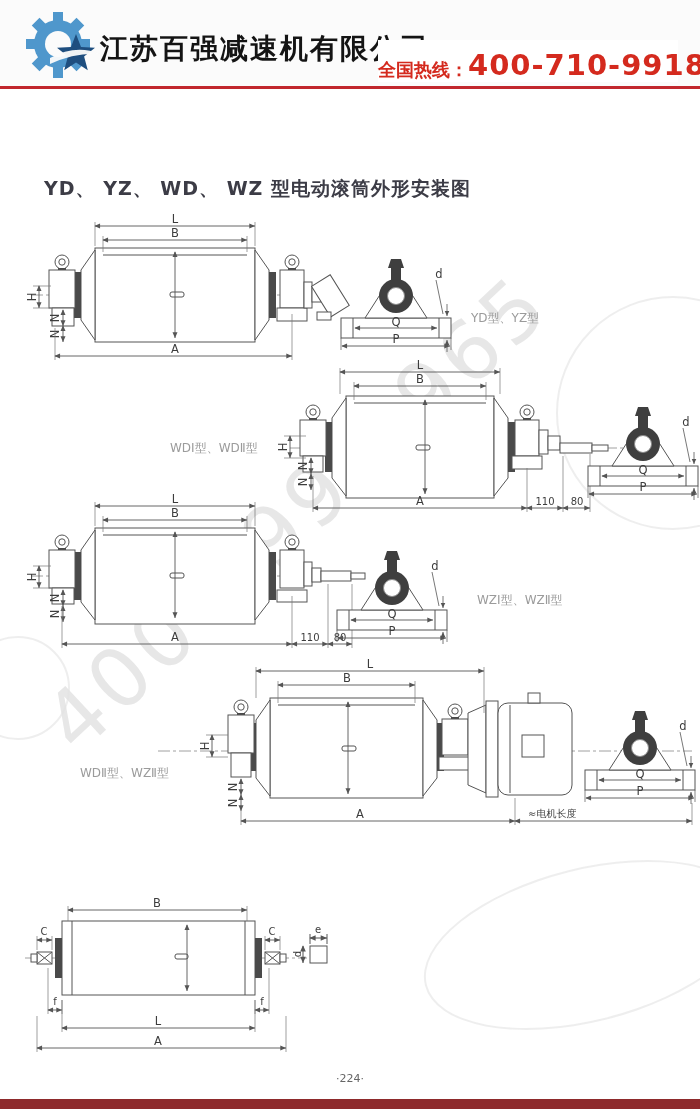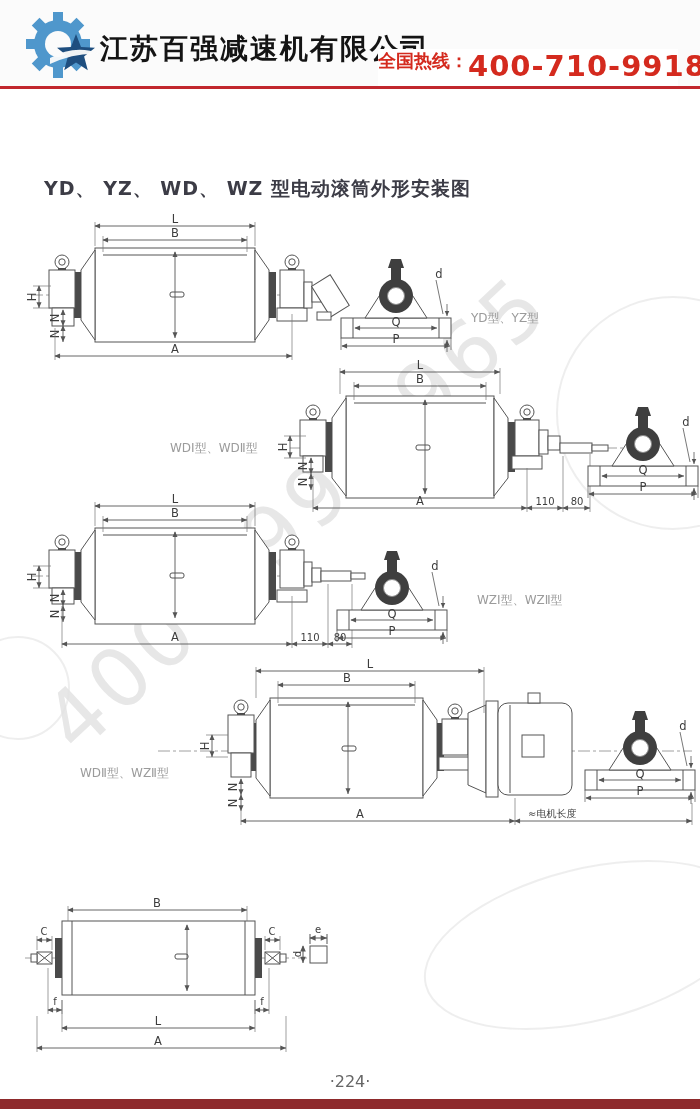--- a/index.html
+++ b/index.html
@@ -4,38 +4,38 @@
 <style>
   html,body{margin:0;padding:0;background:#e9e9e9;}
   .page{position:relative;width:700px;height:1109px;margin:0 auto;background:#ffffff;
         overflow:hidden;font-family:"DejaVu Sans","Liberation Sans",sans-serif;}
   
   .hdr{position:absolute;top:0;left:0;width:700px;height:86px;background:#fbfbfb;z-index:5;}
   .logo{position:absolute;left:24px;top:8px;width:80px;height:74px;}
   .company{position:absolute;left:100px;top:30px;font-size:28px;font-weight:bold;color:#141414;
            letter-spacing:2px;white-space:nowrap;}
   .hotline{position:absolute;left:378px;top:40px;width:300px;height:42px;background:#ffffff;
-           display:flex;align-items:flex-start;white-space:nowrap;margin-top:9px;}
+           display:flex;align-items:flex-end;white-space:nowrap;}
   .hotline .lb{font-size:18px;font-weight:bold;color:#d42a1e;}
   .hotline .num{font-size:29px;font-weight:bold;color:#d42a1e;letter-spacing:1px;}
   .red-line{position:absolute;top:86px;left:0;width:700px;height:3px;background:#c1272d;z-index:5;}
   .bottom-bar{position:absolute;bottom:0;left:0;width:700px;height:10px;background:#8e2a2c;z-index:5;}
   
   .wm{position:absolute;left:58px;top:688px;z-index:0;font-size:82px;color:#d4d4d4;opacity:.55;
       letter-spacing:6px;white-space:nowrap;transform:rotate(-43deg);transform-origin:0 50%;}
   .sw{position:absolute;border:2px solid #e3e3e3;border-radius:50%;z-index:0;opacity:.6;}
   .sw1{left:556px;top:296px;width:230px;height:230px;}
   .sw2{left:420px;top:868px;width:330px;height:150px;transform:rotate(-14deg);}
   .sw3{left:-34px;top:636px;width:100px;height:100px;}
   
   .title{position:absolute;font-size:19px;font-weight:bold;color:#3c3c46;letter-spacing:1px;z-index:3;white-space:nowrap;}
   .t1{left:44px;top:176px;}
   .t2{left:42px;top:856px;}
   .t2 sub{font-size:12px;}
-  .pageno{position:absolute;top:1072px;left:0;width:700px;text-align:center;font-size:16px;color:#666;z-index:3;}
+  .pageno{position:absolute;top:1072px;left:0;width:700px;text-align:center;font-size:11px;color:#666;z-index:3;}
   
   .drw{position:absolute;z-index:2;}
   .ln line,.ln rect,.ln polygon,.ln path{stroke:#555;fill:none;stroke-width:1;}
   .wh{fill:#ffffff !important;}
   .fl{fill:#4a4a4a !important;stroke:none !important;}
   .cl{stroke:#888 !important;stroke-width:.8 !important;stroke-dasharray:12 3 3 3;}
   .dl{stroke:#555;stroke-width:.9;fill:none;}
   .xl{stroke:#777;stroke-width:.7;fill:none;}
   text.dim{font-family:"DejaVu Sans",sans-serif;font-size:11.5px;fill:#3d3d3d;text-anchor:middle;}
   text.dimS{font-size:10px;}

